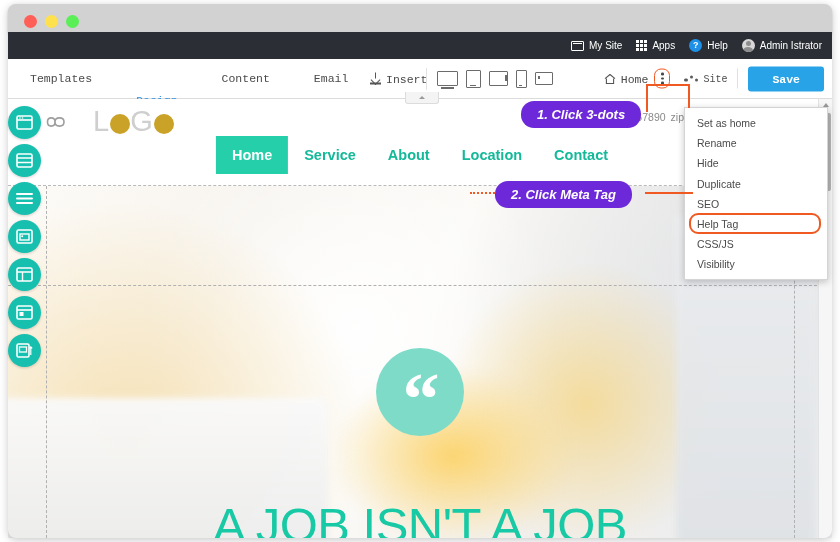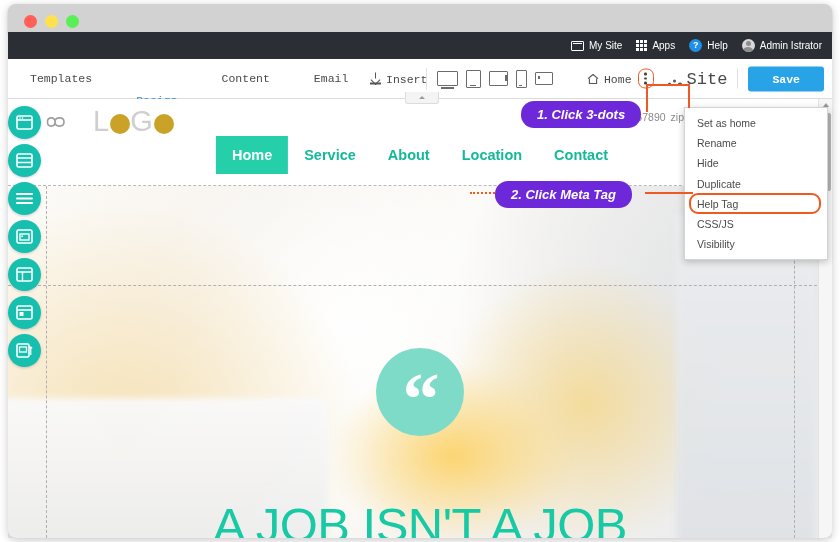--- a/index.html
+++ b/index.html
@@ -264,21 +264,21 @@
     z-index: 40;
     background: #fff;
   }
   .dots3 span {
     width: 2.6px; height: 2.6px; border-radius: 50%;
     background: #4a4a4a;
     display: block;
   }
   .tb-site {
     display: flex; align-items: flex-end; gap: 5px;
-    font-size: 17px; color: #4a4a4a;
+    font-size: 10px; color: #4a4a4a;
     margin-left: 12px;
     cursor: pointer;
   }
   .ic-sitedots {
     width: 14px; height: 11px;
     position: relative;
   }
   .ic-sitedots i {
     position: absolute;
     width: 3.4px; height: 3.4px;
@@ -784,20 +784,21 @@
           <path d="M14.8 4 V12 M13.4 5.3 L14.8 3.8 L16.2 5.3" stroke="#fff" stroke-width="1.2" fill="none"></path>
         </svg>
     </div>
   </div>
 
   <div class="dropdown">
     <div class="menu-item">Set as home</div>
     <div class="menu-item">Rename</div>
     <div class="menu-item">Hide</div>
     <div class="menu-item">Duplicate</div>
+    <div class="menu-item">SEO</div>
     <div class="menu-item highlight">Help Tag</div>
     <div class="menu-item">CSS/JS</div>
     <div class="menu-item">Visibility</div>
   </div>
 
   <div class="lead v" style="left:688px; top:84px; height:24px;"></div>
   <div class="lead h" style="left:646px; top:84px; width:44px;"></div>
   <div class="lead v" style="left:646px; top:84px; height:28px;"></div>
   <div class="lead h" style="left:645px; top:192px; width:48px;"></div>
   <div class="lead dotted" style="left:470px; top:192px; width:28px;"></div>

